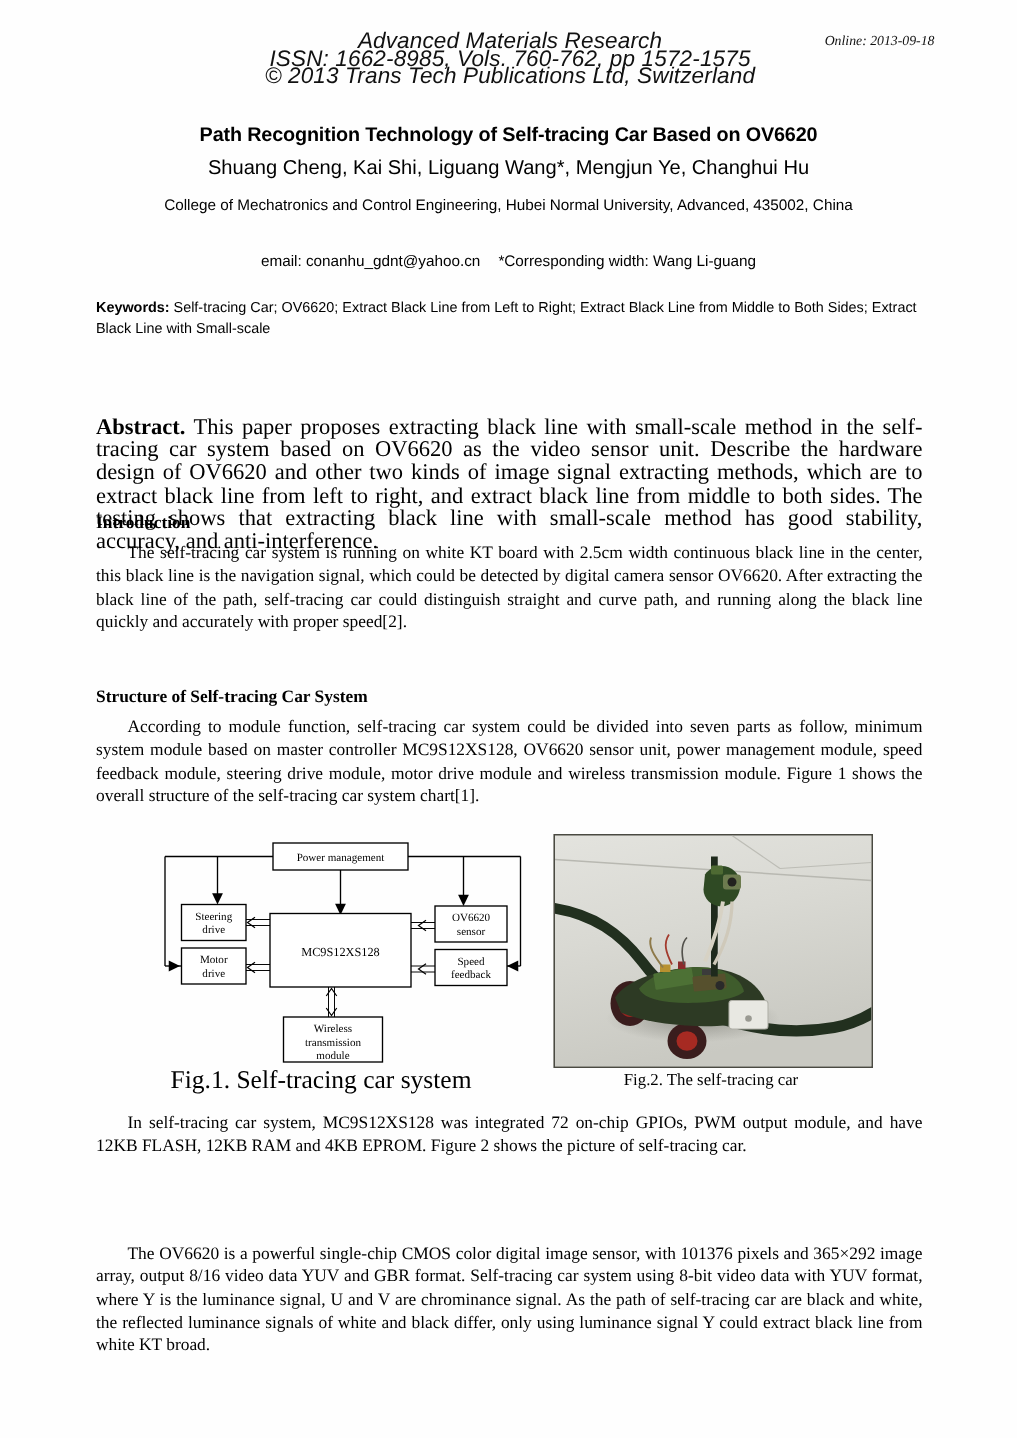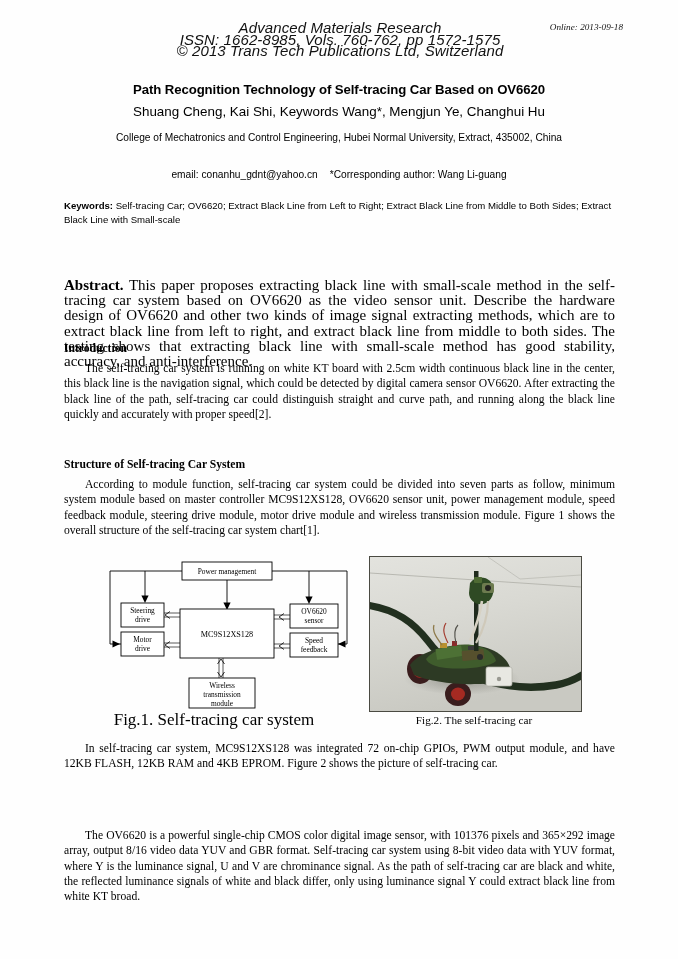--- a/index.html
+++ b/index.html
@@ -212,24 +212,24 @@
 <div class="page">
 
   <div class="masthead">
     <div class="journal-line">Advanced Materials Research</div>
     <div class="journal-line">ISSN: 1662-8985, Vols. 760-762, pp 1572-1575</div>
     <div class="journal-line">© 2013 Trans Tech Publications Ltd, Switzerland</div>
     <div class="online">Online: 2013-09-18</div>
   </div>
 
   <div class="title">Path Recognition Technology of Self-tracing Car Based on OV6620</div>
-  <div class="authors">Shuang Cheng, Kai Shi, Keywords Wang*,  Mengjun Ye, Changhui Hu</div>
-  <div class="affiliation">College of Mechatronics and Control Engineering, Hubei Normal University, Extract, 435002, China</div>
+  <div class="authors">Shuang Cheng, Kai Shi, Liguang Wang*,  Mengjun Ye, Changhui Hu</div>
+  <div class="affiliation">College of Mechatronics and Control Engineering, Hubei Normal University, Advanced, 435002, China</div>
   <div class="email-line">
-    <span>email: conanhu_gdnt@yahoo.cn</span><span class="gap"></span><span>*Corresponding author: Wang Li-guang</span>
+    <span>email: conanhu_gdnt@yahoo.cn</span><span class="gap"></span><span>*Corresponding width: Wang Li-guang</span>
   </div>
 
   <div class="keywords">
     <b>Keywords:</b><span> Self-tracing Car; OV6620; Extract Black Line from Left to Right; Extract Black Line from Middle to Both Sides; Extract Black Line with Small-scale</span>
   </div>
 
   <div class="abstract">
     <b>Abstract.</b><span> This paper proposes extracting black line with small-scale method in the self-tracing car system based on OV6620 as the video sensor unit. Describe the hardware design of OV6620 and other two kinds of image signal extracting methods, which are to extract black line from left to right, and extract black line from middle to both sides. The testing shows that extracting black line with small-scale method has good stability, accuracy, and anti-interference.</span>
   </div>
 

